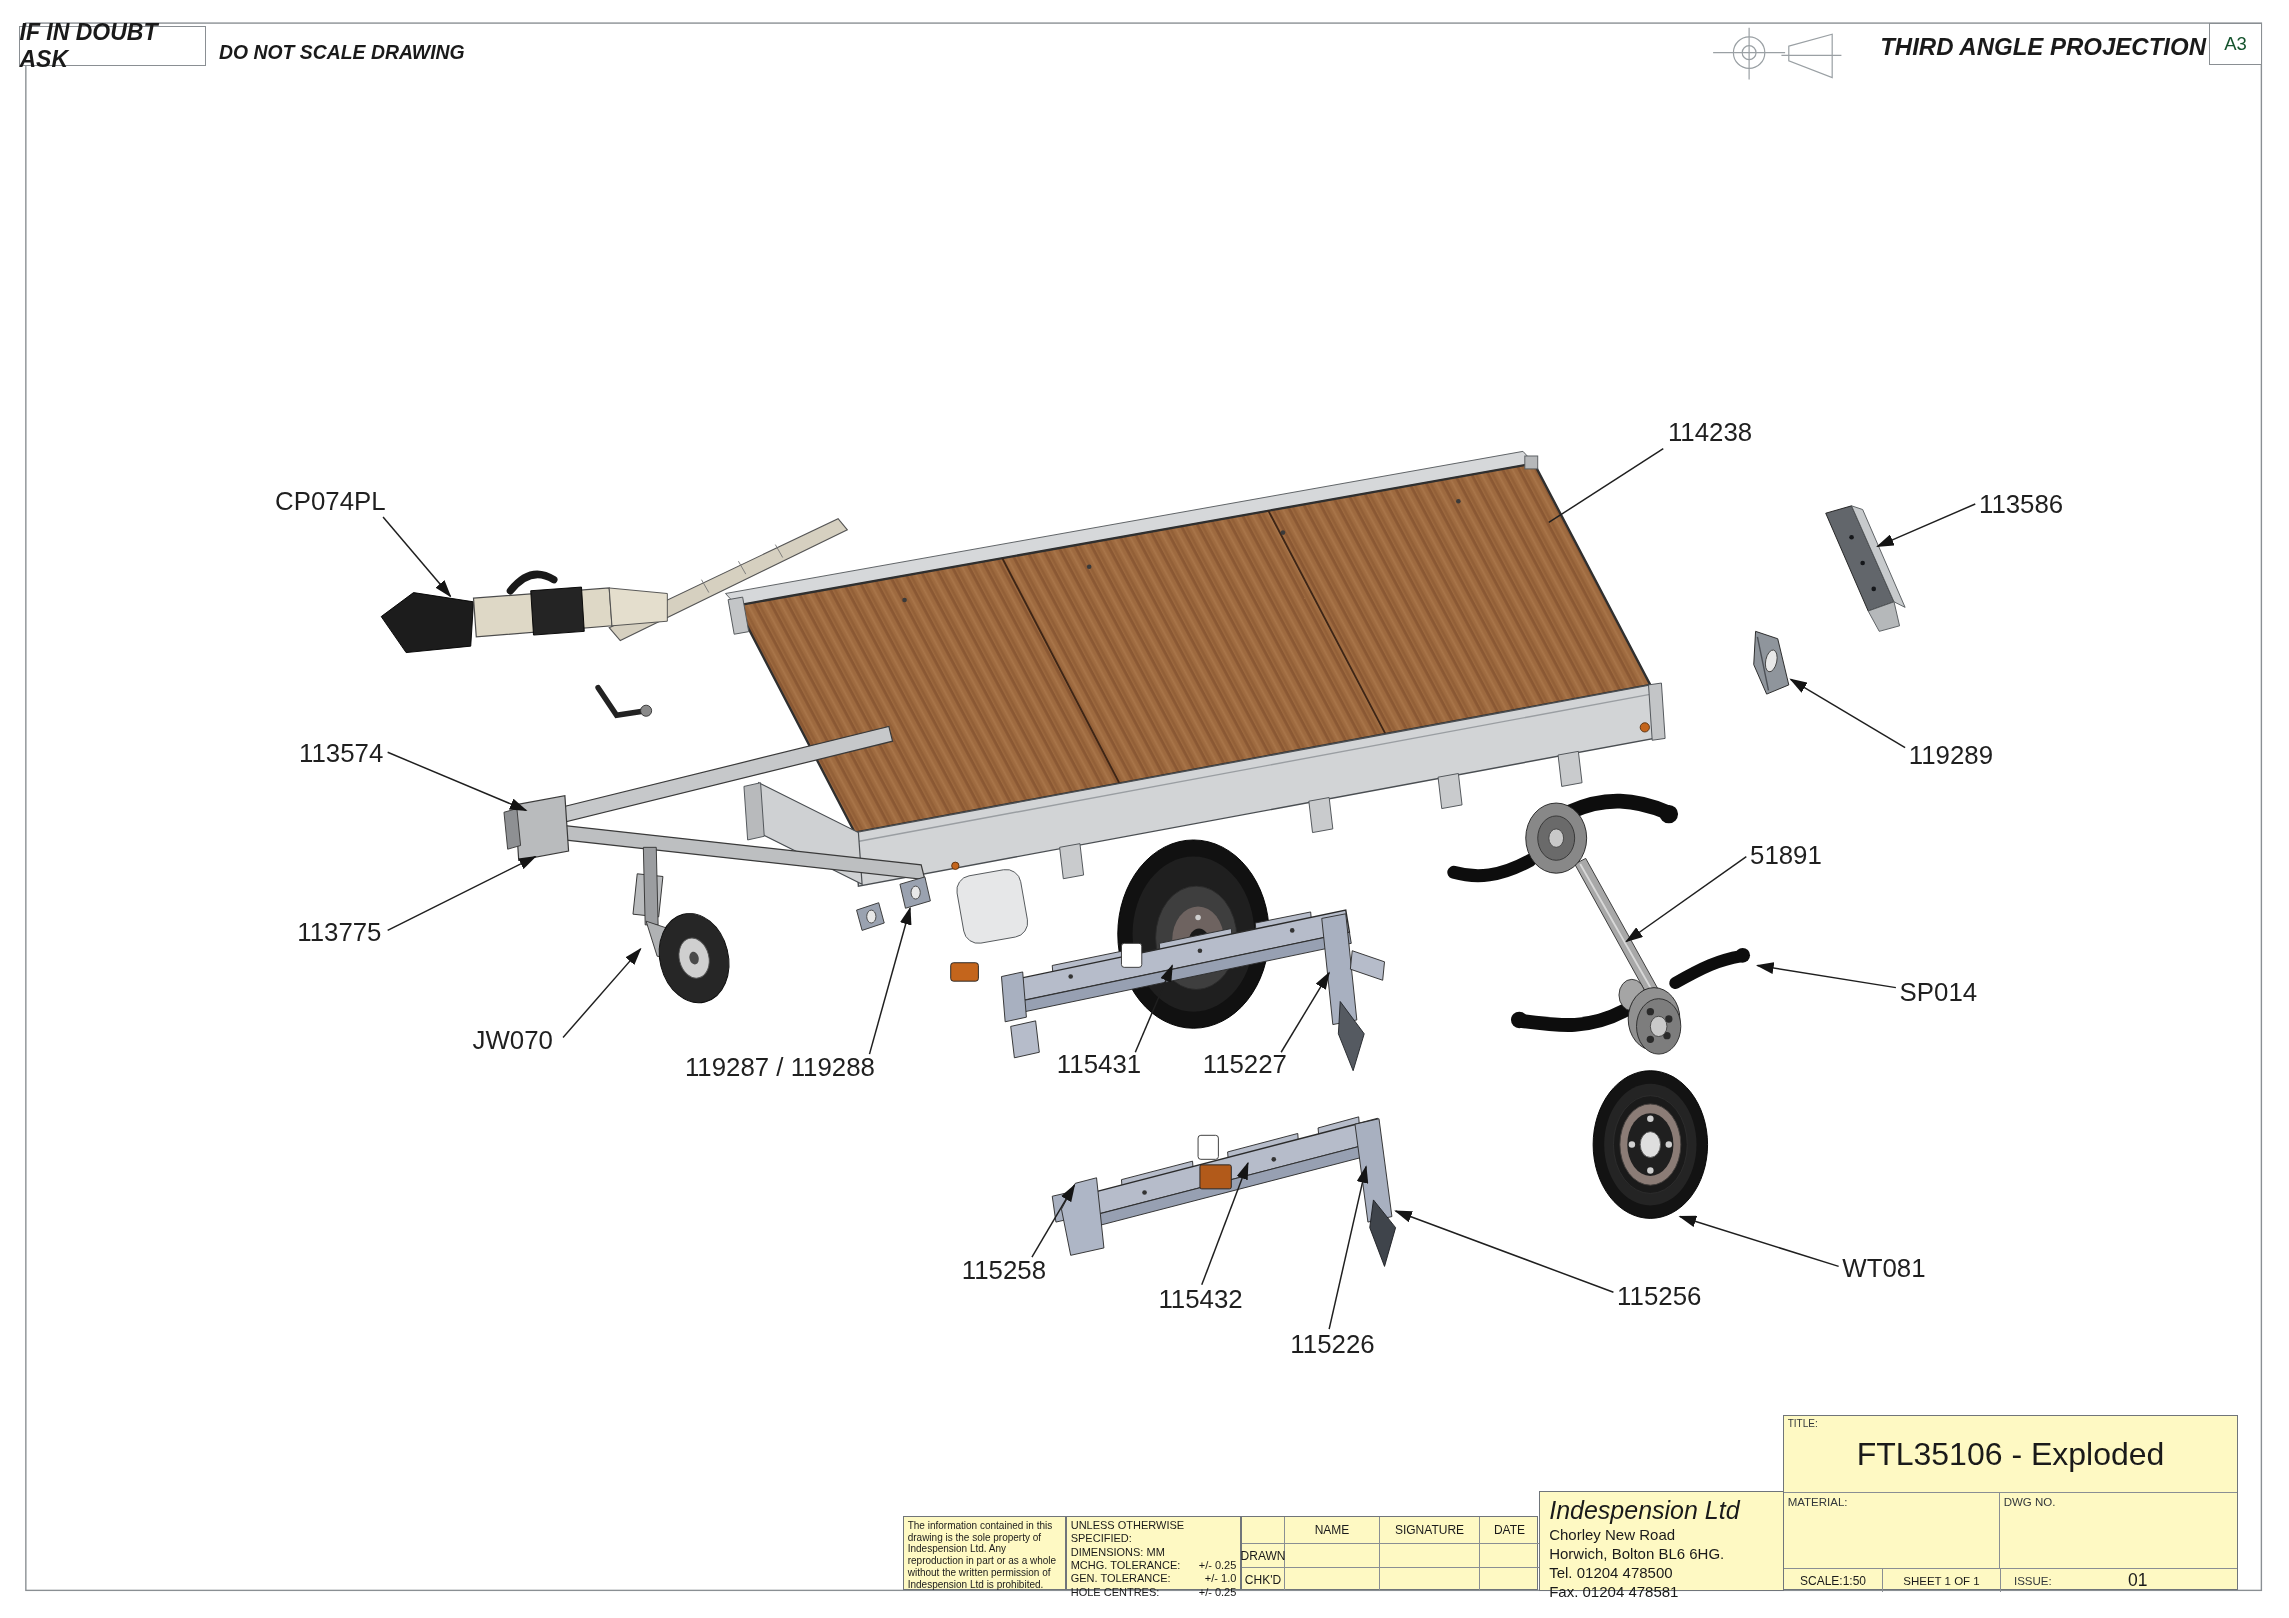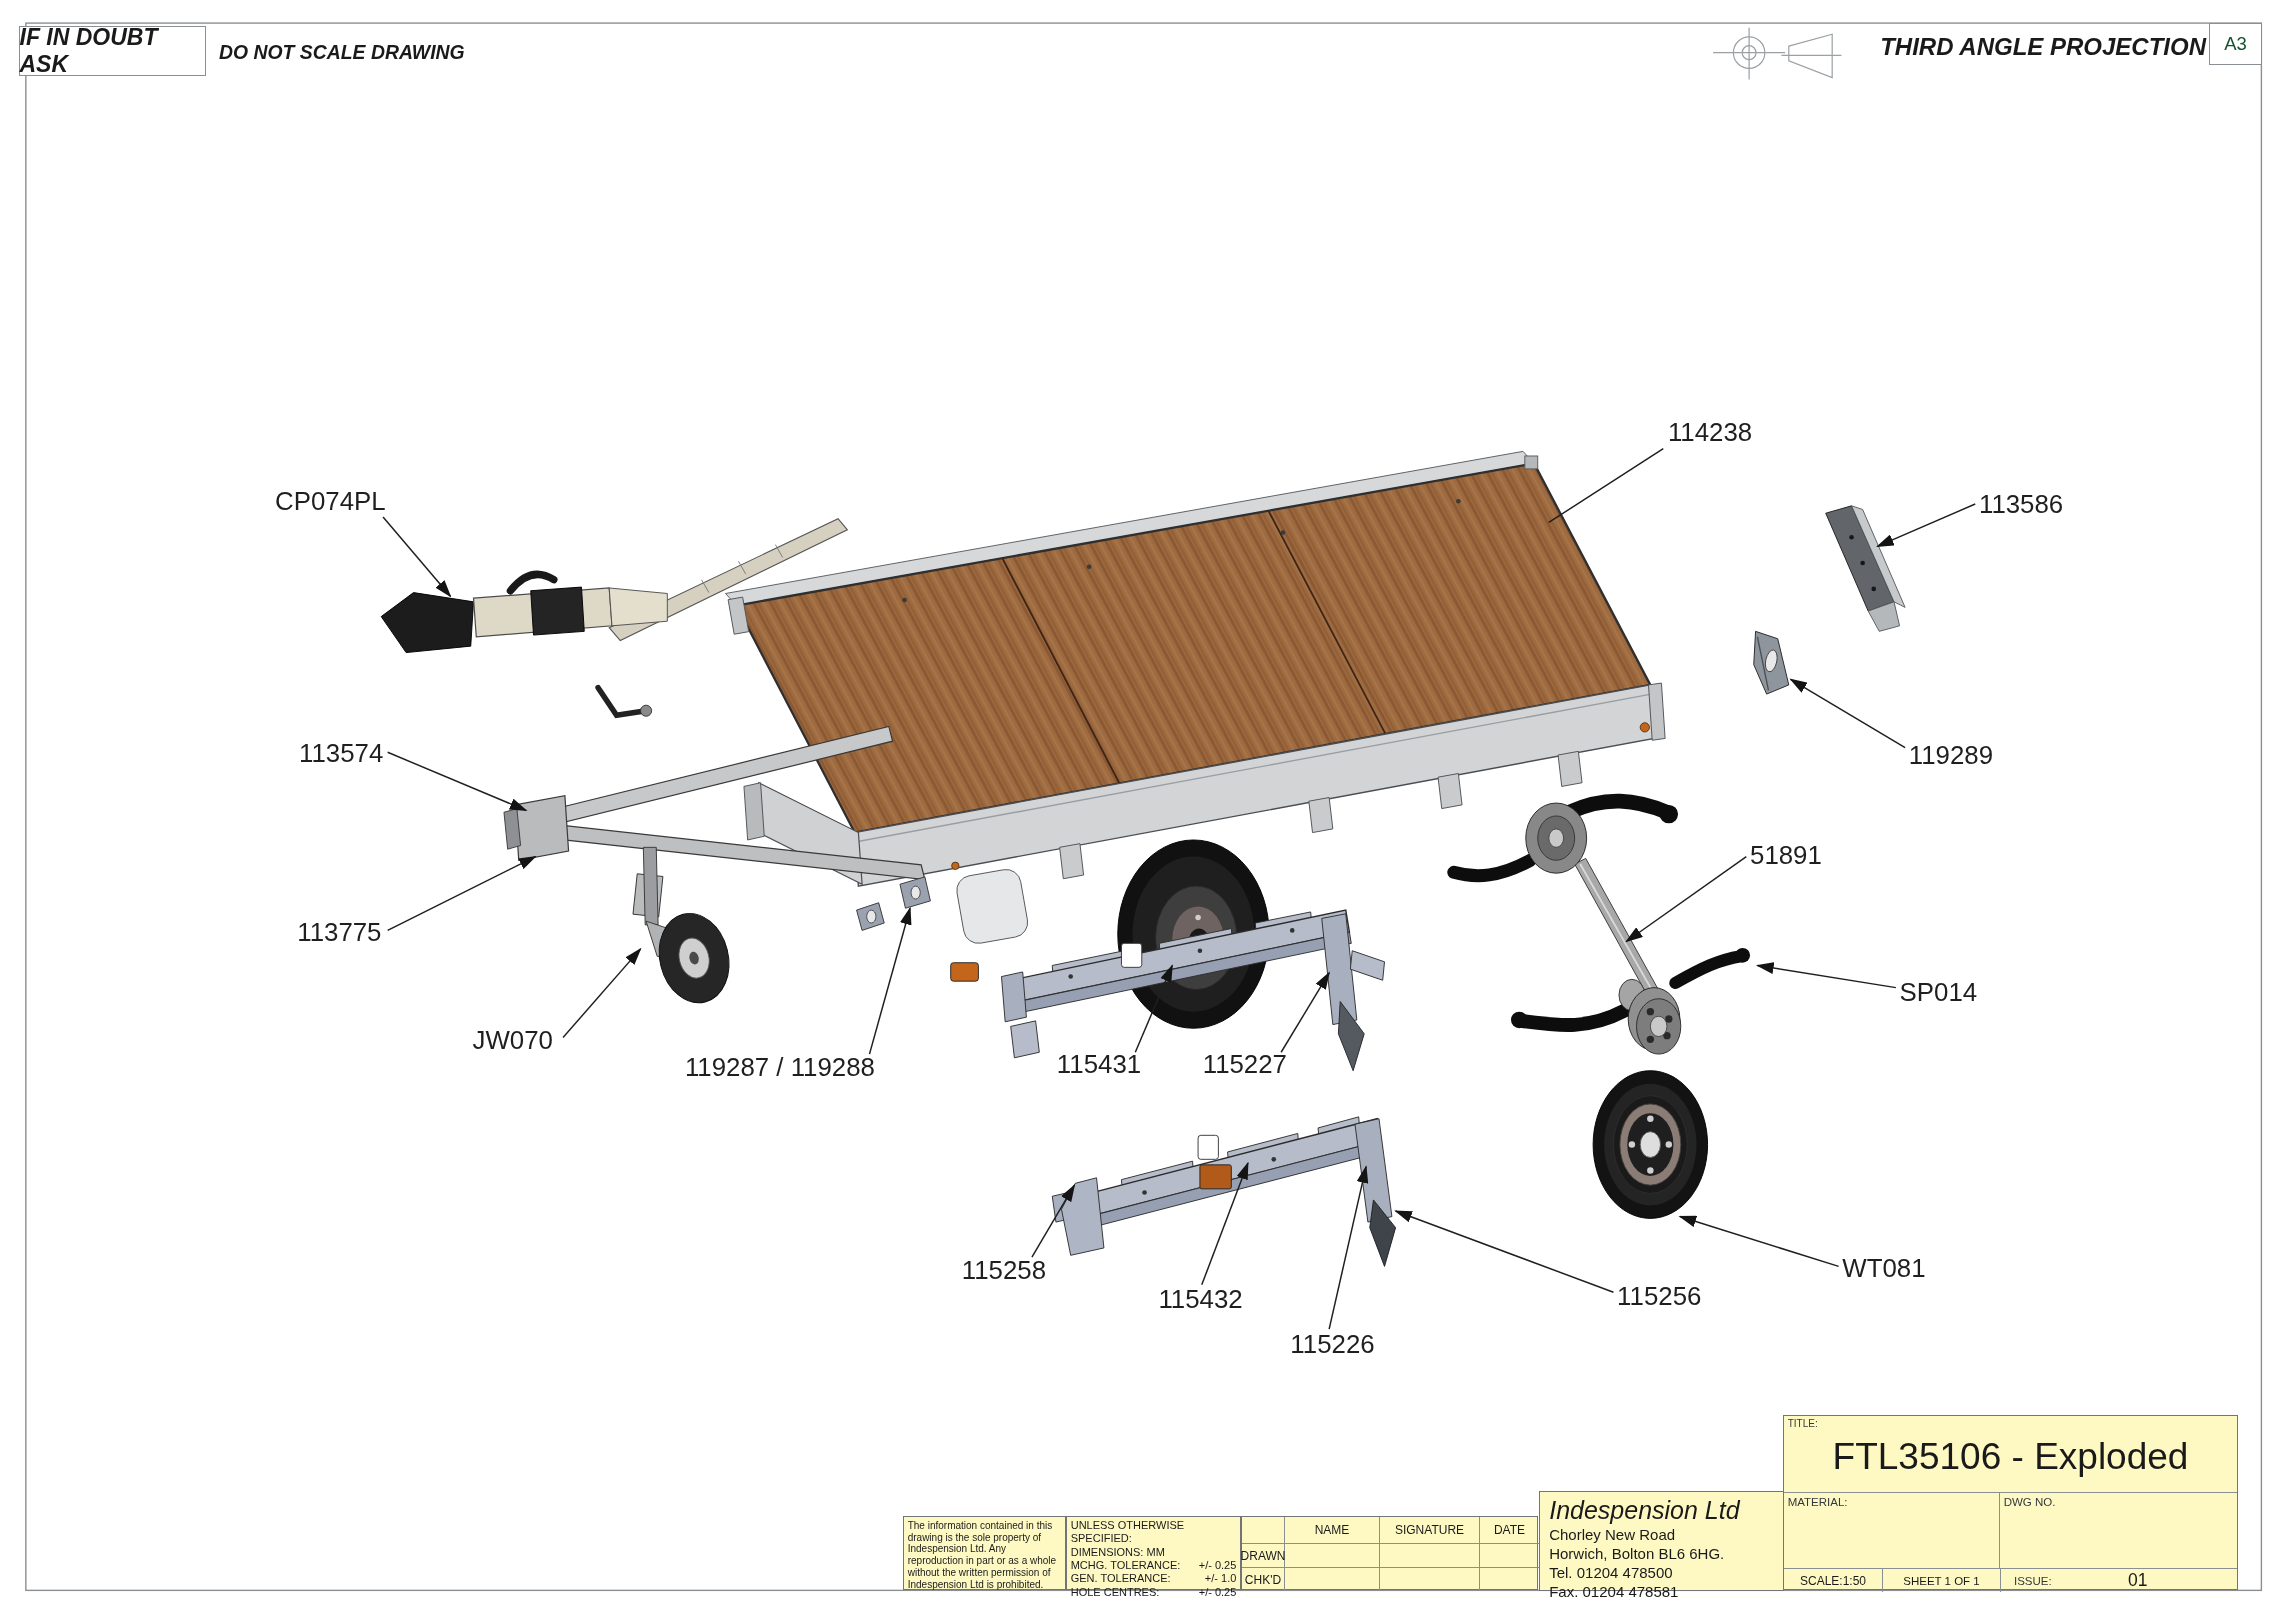--- a/index.html
+++ b/index.html
@@ -1,20 +1,20 @@
 <!DOCTYPE html>
 <html style="font-size:14.8px"><head>
 <meta charset="utf-8">
 <style>
   html,body{margin:0;padding:0;background:#fff;}
   .page{position:relative;width:2290px;height:1619px;background:#fff;
         font-family:"Liberation Sans",sans-serif;color:#1a1a1a;overflow:hidden;}
   .page svg{position:absolute;left:0;top:0;}
   .abs{position:absolute;box-sizing:border-box;}
-  .hdr-box{left:18.5px;top:26px;width:187px;height:50px;border:1.4px solid #8a8f93;
+  .hdr-box{left:18.5px;top:26px;width:187px;height:40px;border:1.4px solid #8a8f93;
            display:flex;align-items:center;justify-content:center;
            font-weight:bold;font-style:italic;font-size:23px;background:#fff;}
   .hdr-noscale{left:219px;top:41px;font-weight:bold;font-style:italic;font-size:19.4px;}
   .hdr-proj{left:1846px;top:33px;width:360px;text-align:right;
             font-weight:bold;font-style:italic;font-size:24px;}
   .a3-box{left:2209px;top:23px;width:53px;height:42px;border:0.9px solid #8a8f93;
           display:flex;align-items:center;justify-content:center;font-size:18.5px;color:#14532d;background:#fff;}
   .cell{border:0.9px solid #70757a;background:#fef9c3;}
   .disclaimer{left:903px;top:1516px;width:163px;height:74px;font-size:10px;line-height:1.18;padding:2.8px 3.7px;}
   .tol{left:1066px;top:1516px;width:175px;height:74px;font-size:11px;line-height:1.22;padding:1.8px 3.7px;}
@@ -24,21 +24,21 @@
   .signoff div{border-right:0.9px solid #8a8f93;border-bottom:0.9px solid #8a8f93;
                display:flex;align-items:center;justify-content:center;}
   .signoff div:nth-child(4n){border-right:none;}
   .signoff div:nth-child(n+9){border-bottom:none;}
   .company{left:1539px;top:1491px;width:245px;height:100px;padding:3.7px 9.2px;}
   .company .nm{font-style:italic;font-size:25px;margin-bottom:1.8px;}
   .company .ad{font-size:15px;line-height:1.25;}
   .tblock{left:1783px;top:1415px;width:455px;height:175px;}
   .t-title{position:relative;height:76px;border-bottom:0.9px solid #8a8f93;}
   .t-lab{position:absolute;left:3.7px;top:1.8px;font-size:10px;color:#33383c;}
-  .t-big{position:absolute;left:0;right:0;top:20px;text-align:center;font-size:37px;}
+  .t-big{position:absolute;left:0;right:0;top:20px;text-align:center;font-size:32px;}
   .t-mid{display:flex;height:75px;border-bottom:0.9px solid #8a8f93;}
   .t-mid .m1{width:215px;border-right:0.9px solid #8a8f93;position:relative;}
   .t-mid .m2{flex:1;position:relative;}
   .m-lab{position:absolute;left:3.7px;top:2.8px;font-size:11.5px;color:#33383c;}
   .t-bot{display:flex;height:23px;font-size:12px;}
   .t-bot .b1{width:98px;border-right:0.9px solid #8a8f93;display:flex;align-items:center;justify-content:center;}
   .t-bot .b2{width:117px;border-right:0.9px solid #8a8f93;display:flex;align-items:center;justify-content:center;font-size:11.5px;}
   .t-bot .b3{flex:1;position:relative;display:flex;align-items:center;}
   .b3 .ilab{font-size:11.5px;margin-left:13px;color:#33383c;}
   .b3 .ival{position:absolute;left:127px;font-size:17.5px;}

